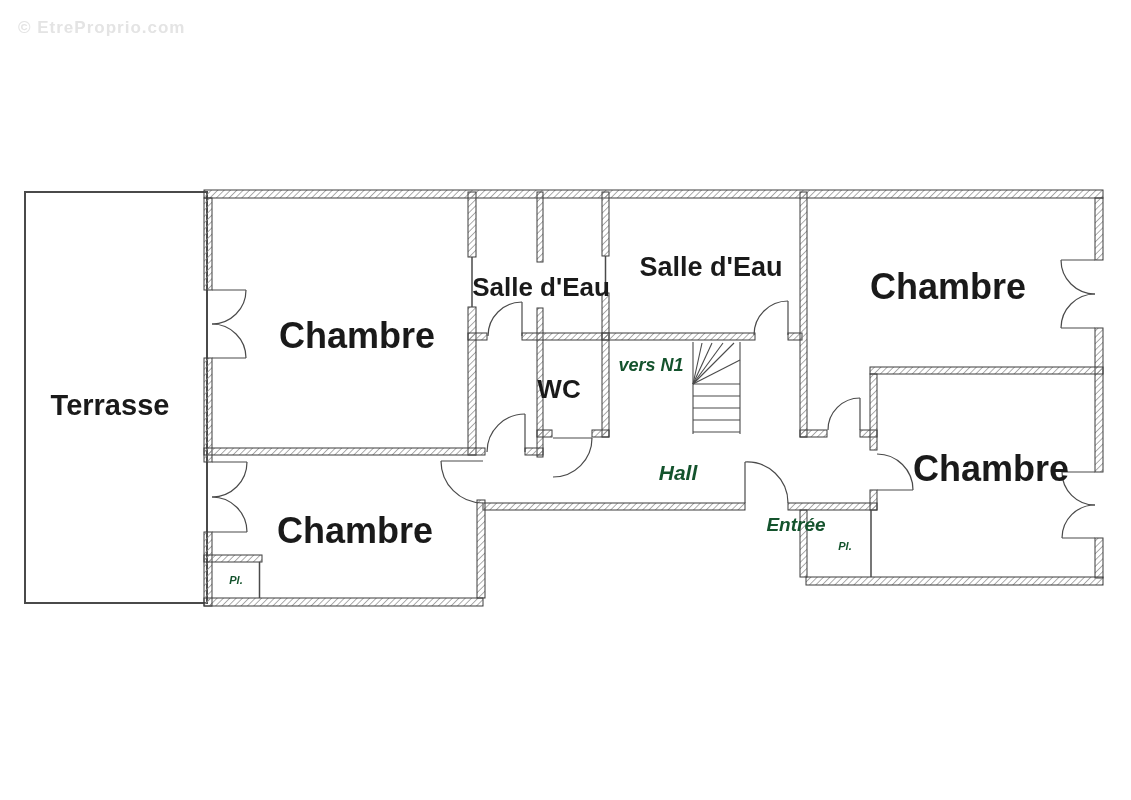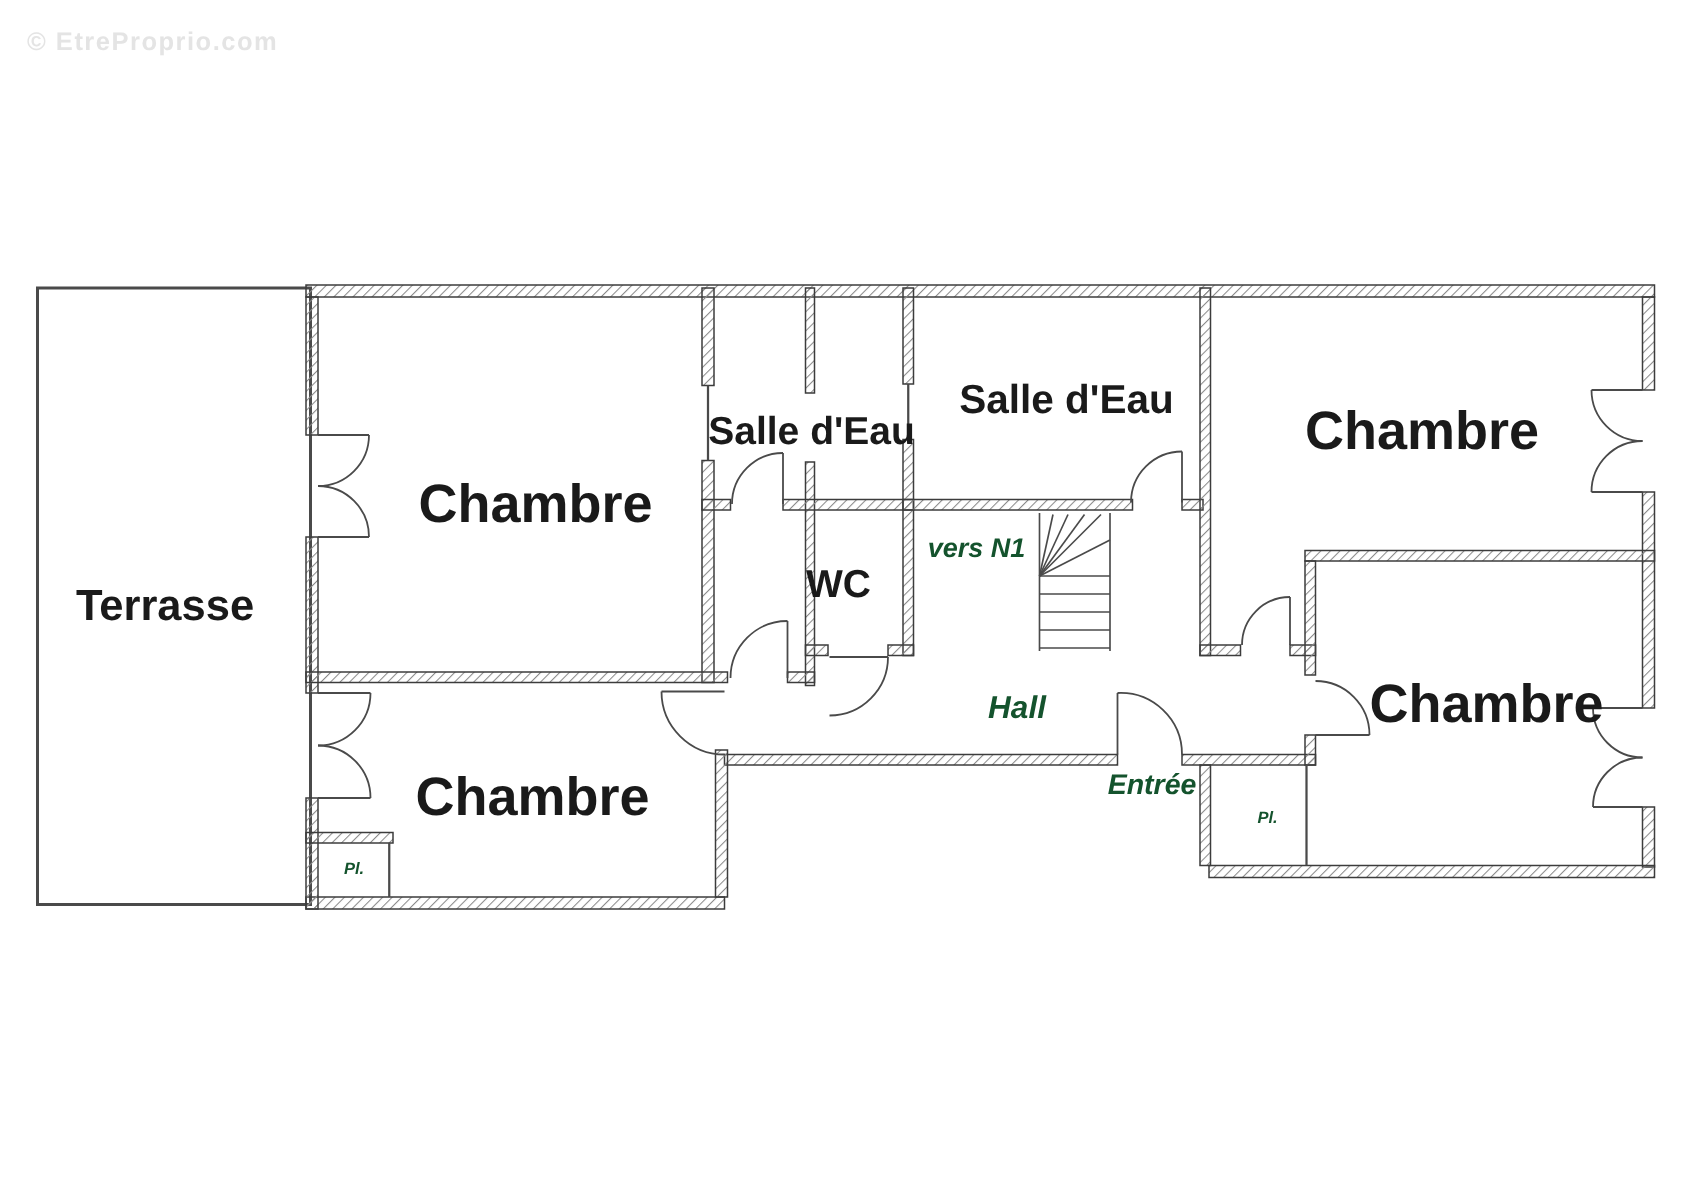--- a/index.html
+++ b/index.html
@@ -27,21 +27,21 @@
     position:absolute;transform:translate(-50%,-50%);
     color:var(--ink);white-space:nowrap;line-height:1;
   }
   .lbl-bold{font-weight:bold;}
   .lbl-italic{font-style:italic;font-weight:600;color:#14532d;}
   .sz29{font-size:29px;}
   .sz28{font-size:36px;}
   .sz27{font-size:27px;}
   .sz26{font-size:26px;}
   .sz21{font-size:21px;}
-  .sz19{font-size:19px;}
+  .sz19{font-size:19px;margin-left:28px;}
   .sz18{font-size:18px;}
   .sz17{font-size:11px;}
   .watermark{
     position:absolute;left:18px;top:18px;
     font-size:17px;letter-spacing:1px;
     color:var(--watermark);font-weight:bold;
   }
 </style>
 </head>
 <body>

